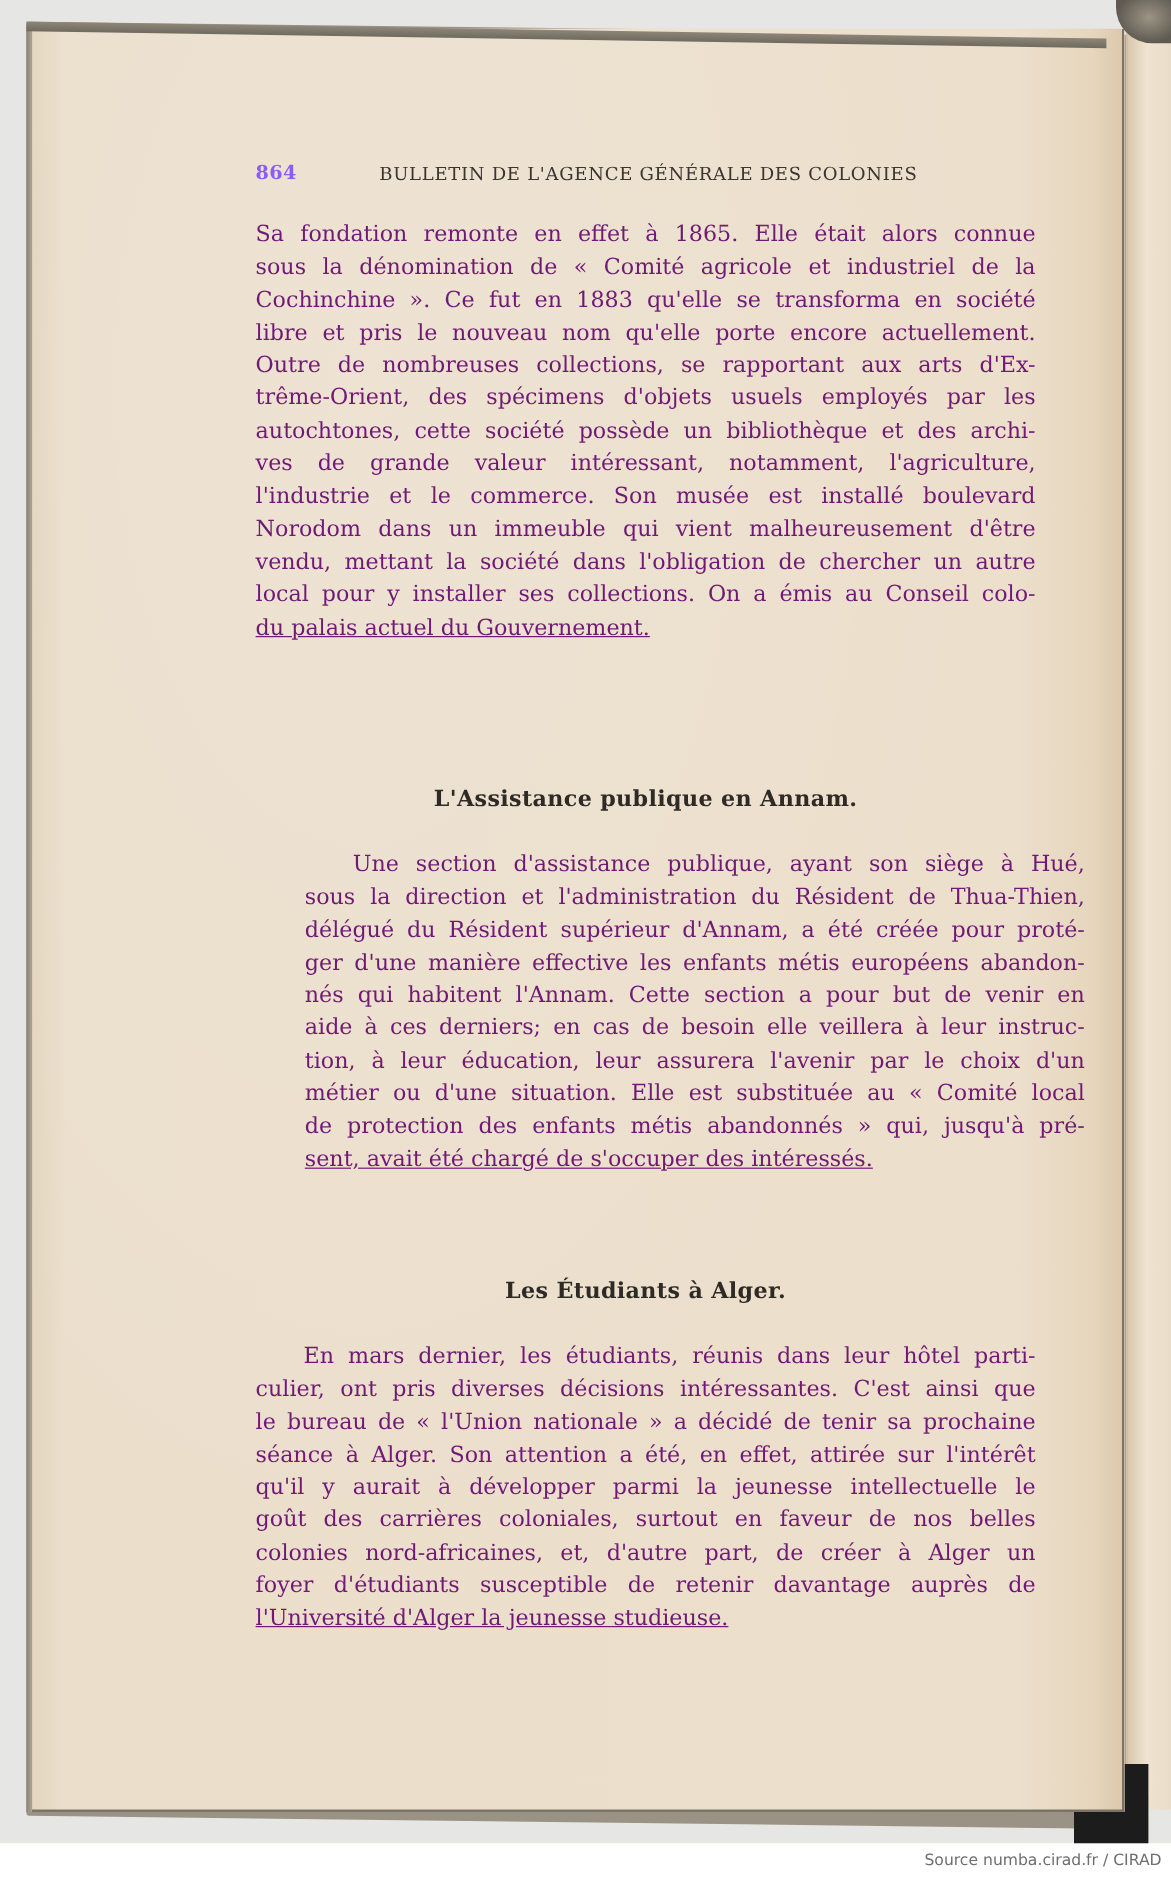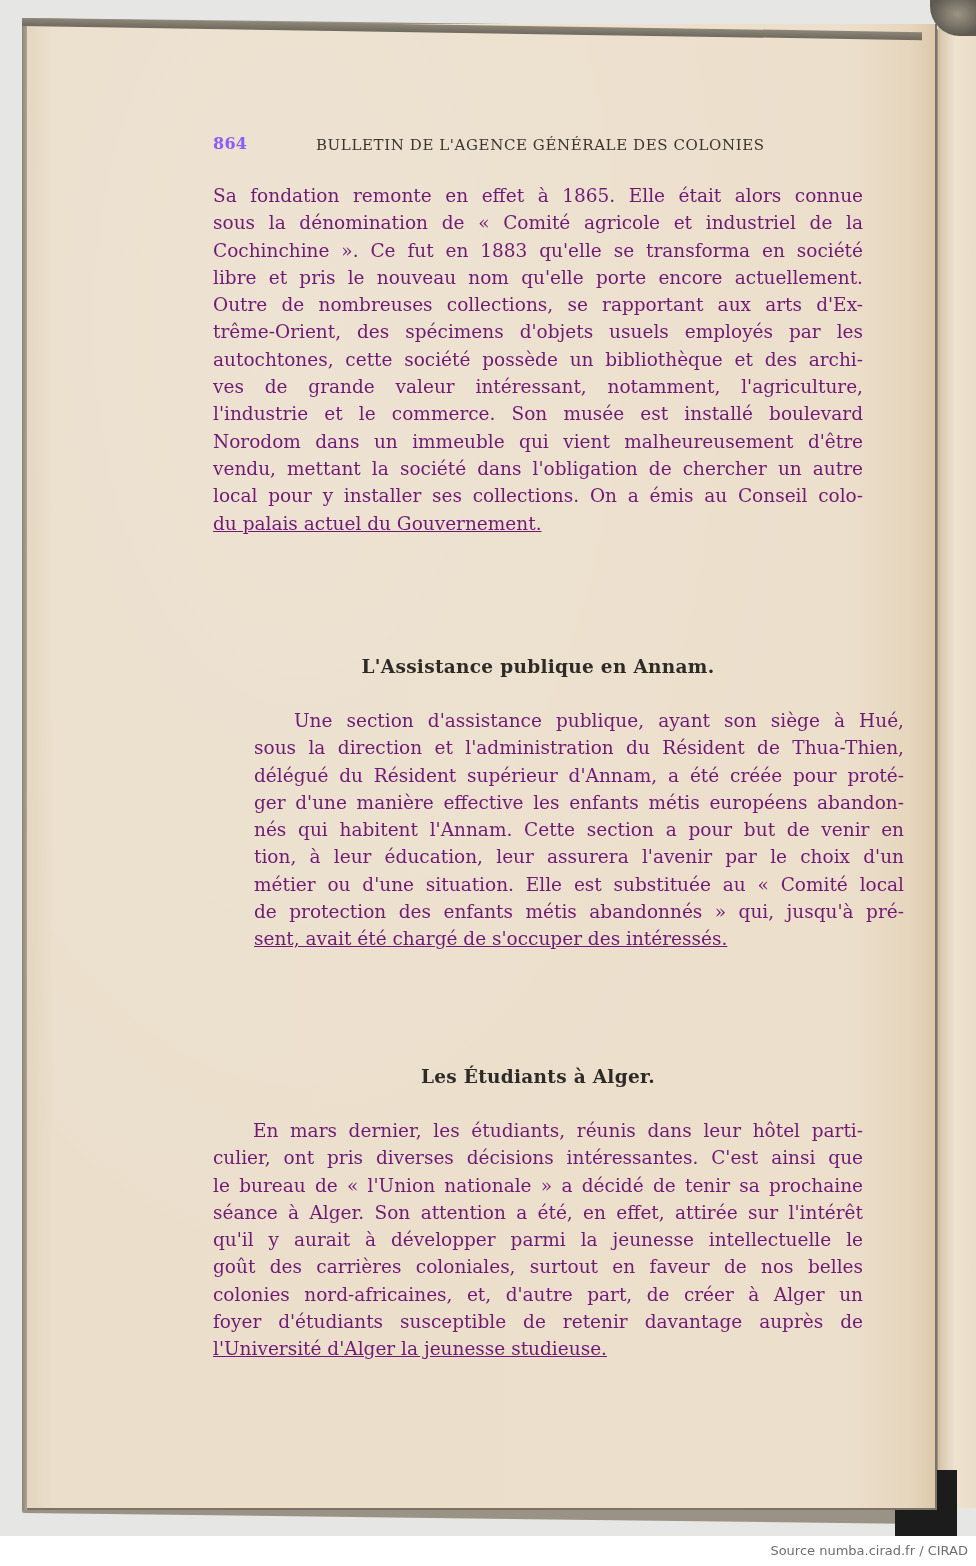--- a/index.html
+++ b/index.html
@@ -118,20 +118,21 @@
 </div>
 
 <div class="heading" style="top:656px;">L'Assistance publique en Annam.</div>
 
 <div class="text-col" style="top:707px;margin-left:41px;">
   <span class="line indent">Une section d'assistance publique, ayant son siège à Hué,</span>
   <span class="line">sous la direction et l'administration du Résident de Thua-Thien,</span>
   <span class="line">délégué du Résident supérieur d'Annam, a été créée pour proté-</span>
   <span class="line">ger d'une manière effective les enfants métis européens abandon-</span>
   <span class="line">nés qui habitent l'Annam. Cette section a pour but de venir en</span>
+  <span class="line">aide à ces derniers; en cas de besoin elle veillera à leur instruc-</span>
   <span class="line">tion, à leur éducation, leur assurera l'avenir par le choix d'un</span>
   <span class="line">métier ou d'une situation. Elle est substituée au « Comité local</span>
   <span class="line">de protection des enfants métis abandonnés » qui, jusqu'à pré-</span>
   <span class="line last">sent, avait été chargé de s'occuper des intéressés.</span>
 </div>
 
 <div class="heading" style="top:1066px;">Les Étudiants à Alger.</div>
 
 <div class="text-col" style="top:1117px;">
   <span class="line indent">En mars dernier, les étudiants, réunis dans leur hôtel parti-</span>

